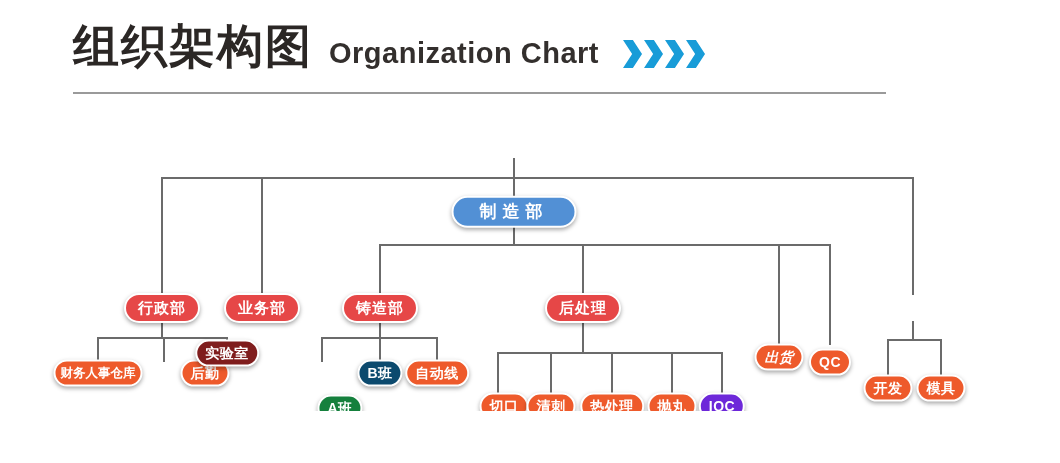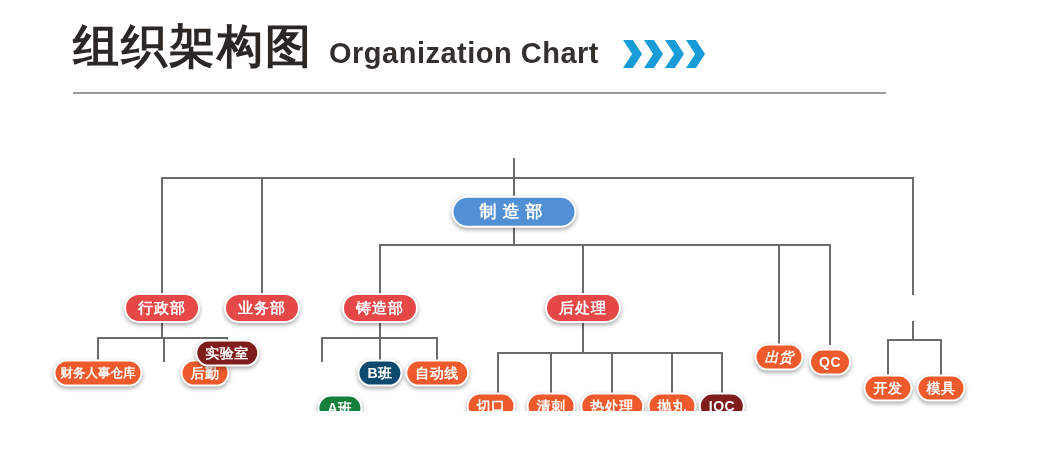--- a/index.html
+++ b/index.html
@@ -85,22 +85,22 @@
       <div class="node" style="left: 380px; top: 308px; background: rgb(230, 71, 71); text-align: right;">铸造部</div>
       <div class="node" style="left: 583px; top: 308px; background: rgb(230, 71, 71);">后处理</div>
       <div class="node leaf" style="left: 779px; top: 357px; background: rgb(238, 90, 43); font-style: italic;">出货</div>
       <div class="node leaf" style="left: 830px; top: 362px; background: rgb(238, 90, 43);">QC</div>
       <div class="node leaf small" style="left: 98px; top: 373px; background: rgb(238, 90, 43);">财务人事仓库</div>
       <div class="node leaf" style="left: 164px; top: 373px; background: rgb(238, 90, 43); margin-left: 41px;">后勤</div>
       <div class="node leaf" style="left: 227px; top: 353px; background: #7f1d1d;">实验室</div>
       <div class="node leaf" style="left: 340px; top: 373px; background: #15803d; margin-top: 35px;">A班</div>
       <div class="node leaf" style="left: 380px; top: 373px; background: #0c4a6e;">B班</div>
       <div class="node leaf" style="left: 437px; top: 373px; background: rgb(238, 90, 43);">自动线</div>
-      <div class="node leaf" style="left: 491px; top: 406px; background: rgb(238, 90, 43);">切口</div>
+      <div class="node leaf" style="left: 504px; top: 406px; background: rgb(238, 90, 43);">切口</div>
       <div class="node leaf" style="left: 551px; top: 406px; background: rgb(238, 90, 43);">清刺</div>
       <div class="node leaf" style="left: 612px; top: 406px; background: rgb(238, 90, 43);">热处理</div>
       <div class="node leaf" style="left: 672px; top: 406px; background: rgb(238, 90, 43);">抛丸</div>
-      <div class="node leaf" style="left: 722px; top: 406px; background: #7f1d1d;">IQC</div>
+      <div class="node leaf" style="left: 722px; top: 406px; background: #6d28d9;">IQC</div>
       <div class="node leaf" style="left: 888px; top: 388px; background: rgb(238, 90, 43);">开发</div>
       <div class="node leaf" style="left: 941px; top: 388px; background: rgb(238, 90, 43);">模具</div>
     </div>
 
 </div>
 
 </body></html>

